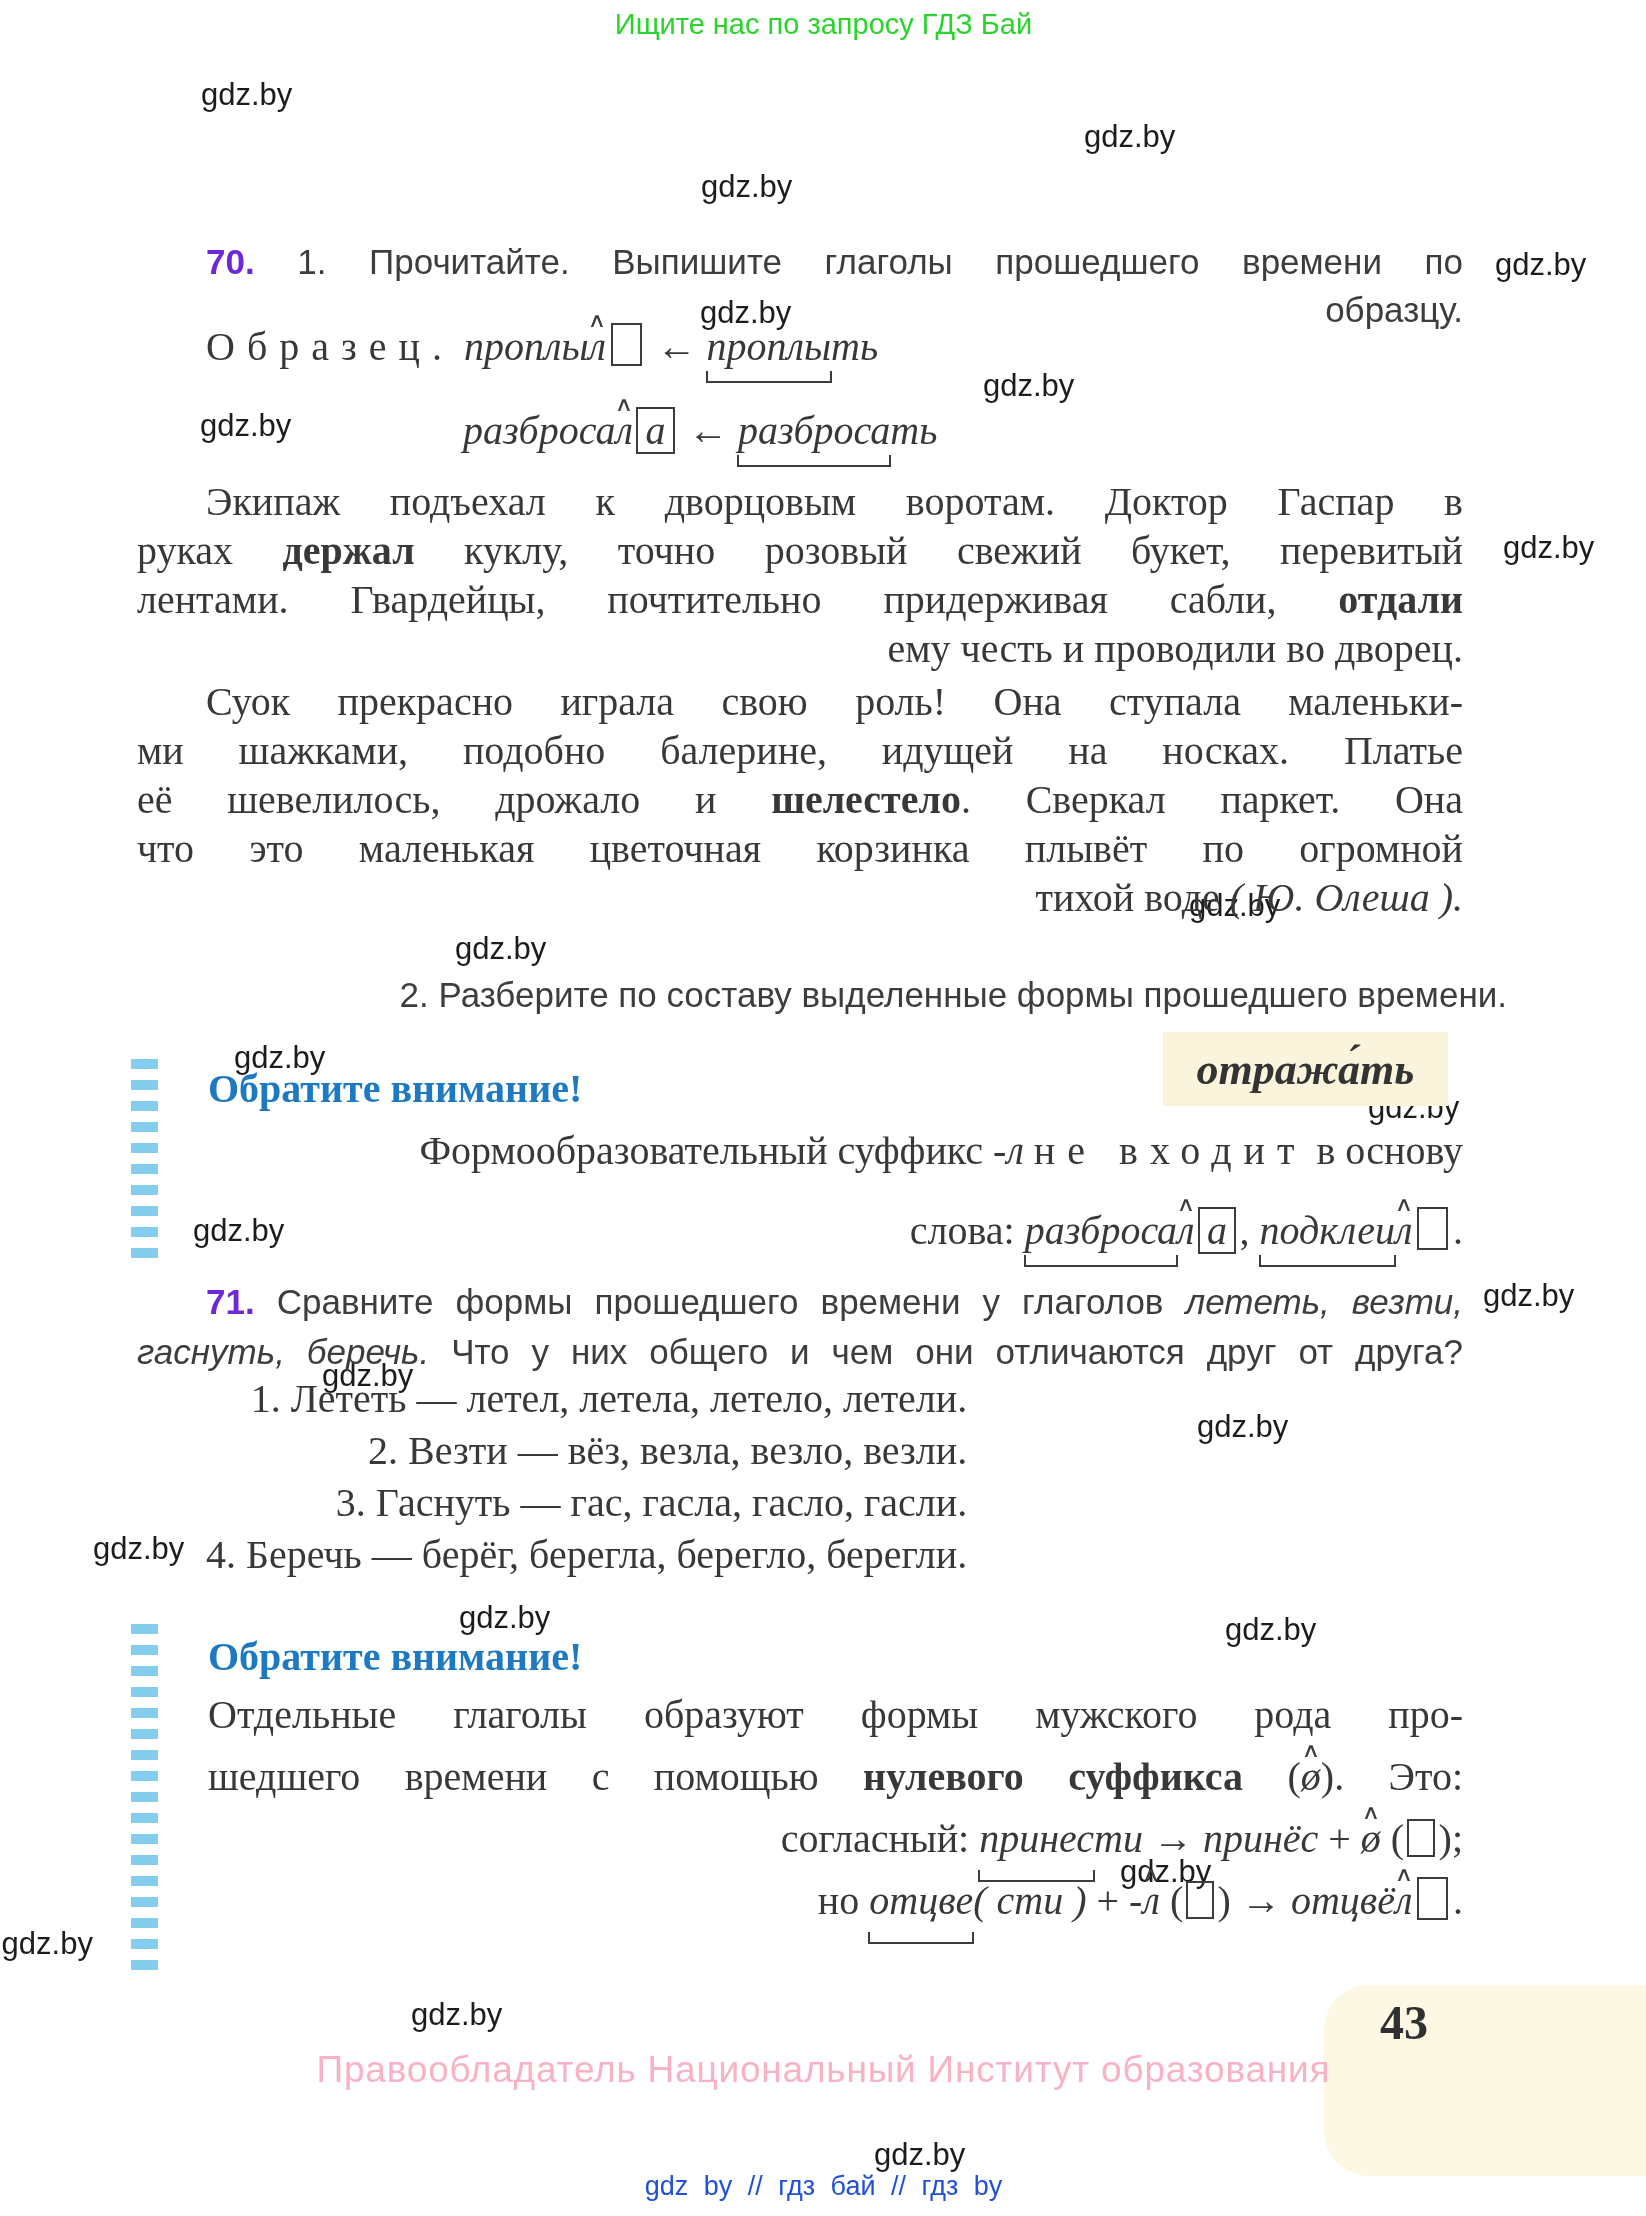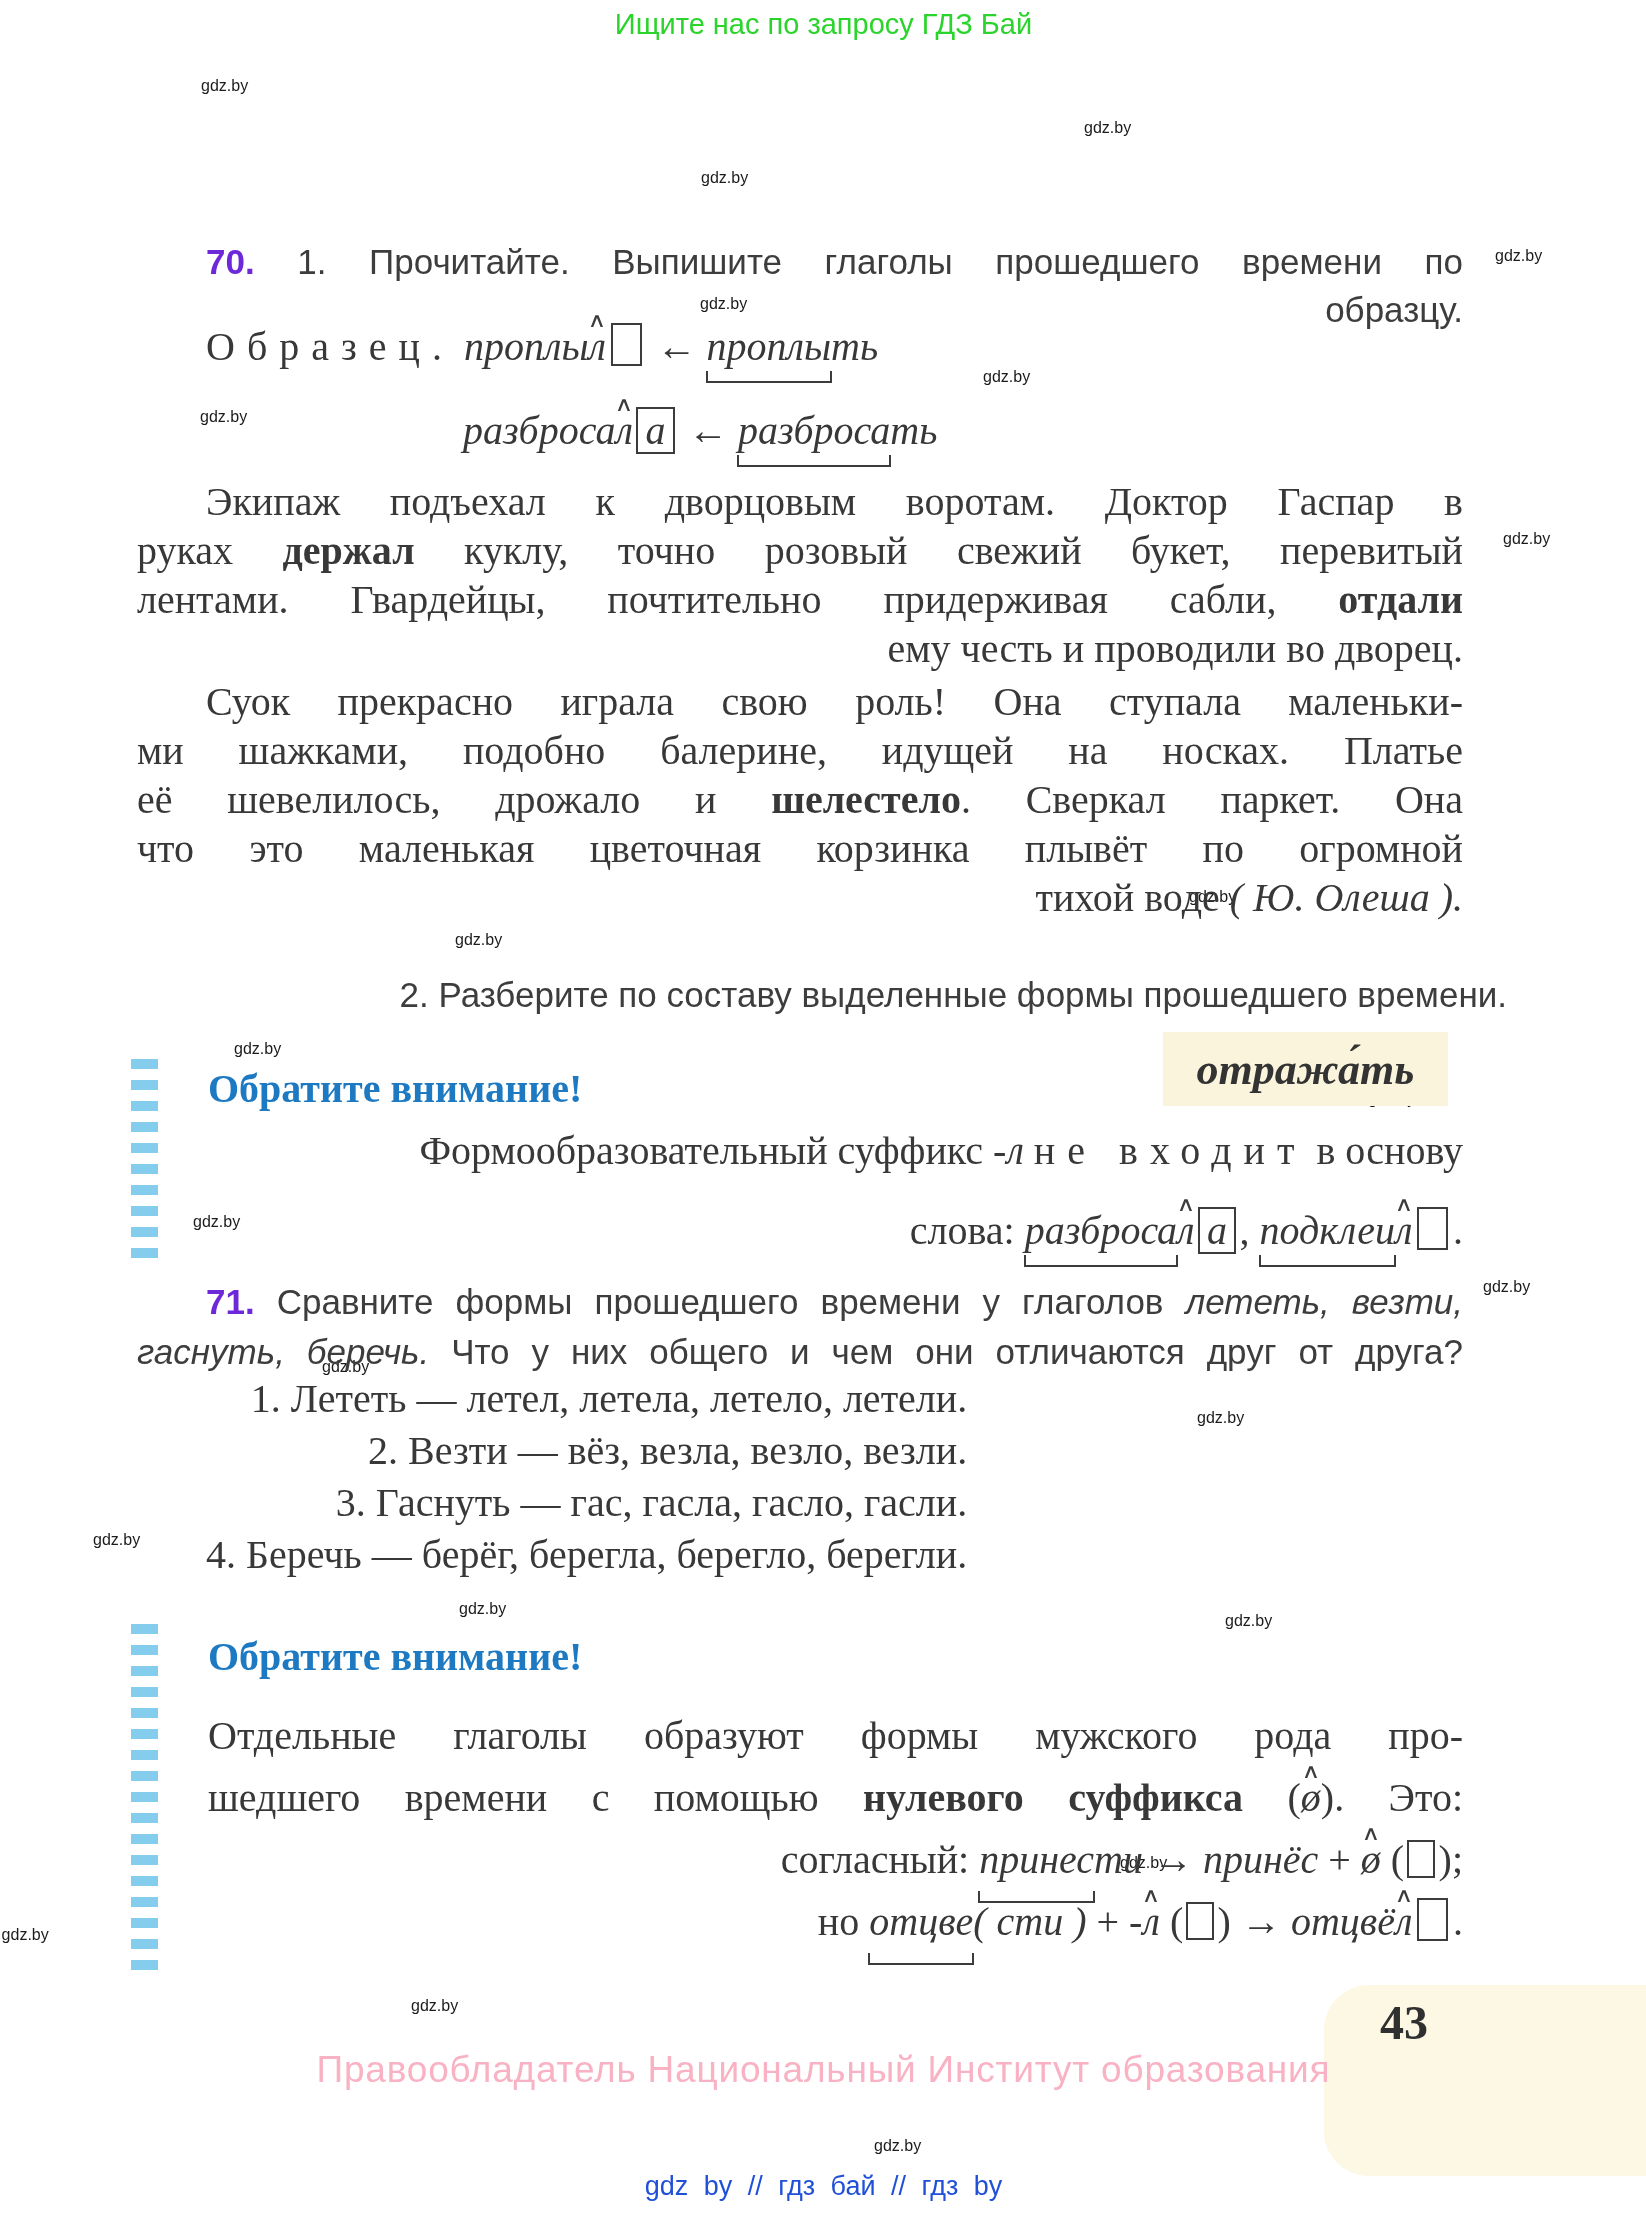--- a/index.html
+++ b/index.html
@@ -20,21 +20,21 @@
     text-align:center;
     font-family:"Liberation Sans","DejaVu Sans",sans-serif;
     font-size:29px;
     color:#2bd42c;
   }
 
   
   .wm{
     position:absolute;
     font-family:"Liberation Sans","DejaVu Sans",sans-serif;
-    font-size:16px;
+    font-size:31px;
     color:#1c1c1c;
     white-space:nowrap;
   }
 
   
   .line{white-space:normal;}
   .line.justify{text-align:justify;text-align-last:justify;}
   .line.left{text-align:right;}
   .line.indent{text-indent:69px;}
 
@@ -129,21 +129,21 @@
   .note2::before{top:-8px;height:348px;}
   .note-heading{
     font-size:40px;
     font-weight:bold;
     color:#1d79c1;
     line-height:50px;
   }
   .note .bodyline{font-size:40px;width:1255px;}
   .note1 .l1{margin-top:13px;line-height:48px;}
   .note1 .l2{margin-top:32px;line-height:48px;}
-  .note2 .lines{margin-top:23px;}
+  .note2 .lines{margin-top:2px;}
   .note2 .lines .line{line-height:62px;}
 
   
   .vocab{
     left:1163px;top:1032px;
     width:285px;height:74px;
     background:#faf4dd;
     display:flex;align-items:center;justify-content:center;
     font-size:44px;
     font-weight:bold;

